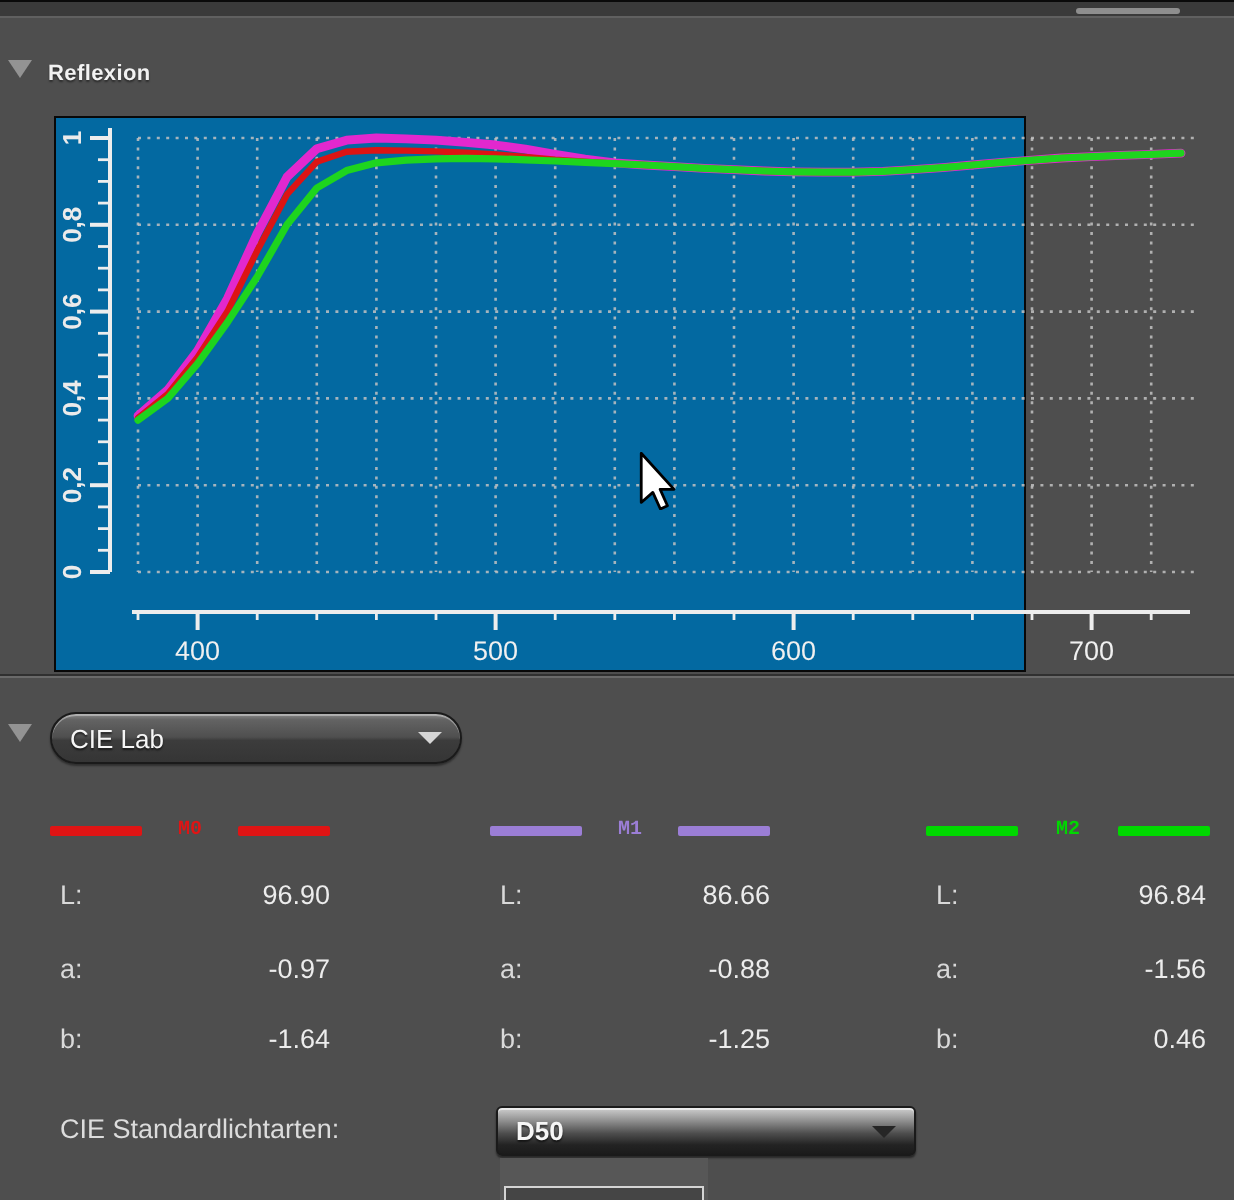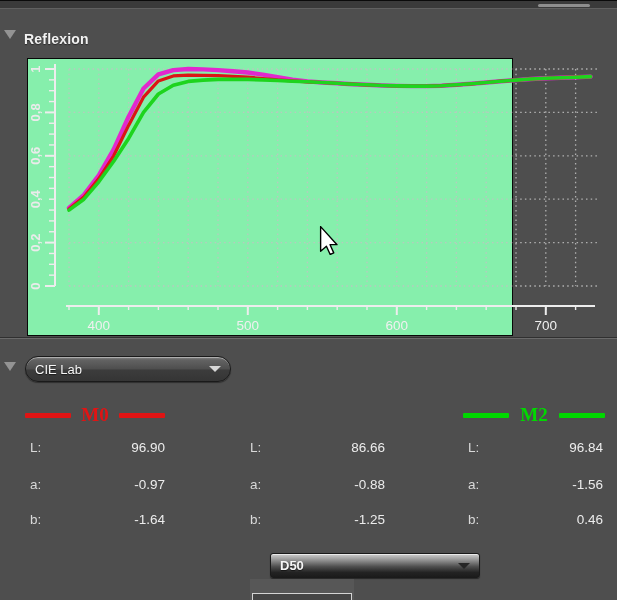--- a/index.html
+++ b/index.html
@@ -7,49 +7,49 @@
   .app{position:absolute;inset:0;background:#4e4e4e;}
 
   
   .topstrip{position:absolute;left:0;top:0;width:617px;height:9px;background:#3a3a3a;
             border-top:1px solid #0a0a0a;border-bottom:1px solid #606060;box-sizing:border-box;}
   .topstrip-highlight{position:absolute;left:538px;top:3px;width:52px;height:3px;background:#8e8e8e;border-radius:2px;}
 
   
   .tri{width:0;height:0;border-left:6px solid transparent;border-right:6px solid transparent;
        border-top:9px solid #939393;position:absolute;}
-  .section-title{position:absolute;color:#f2f2f2;font-size:14px;font-weight:bold;letter-spacing:.2px;
+  .section-title{position:absolute;color:#f2f2f2;font-size:11px;font-weight:bold;letter-spacing:.2px;
                  text-shadow:0 1px 1px rgba(0,0,0,.45);}
 
   
-  .chartbox{position:absolute;left:27px;top:58px;width:486px;height:278px;background:#86efac;
+  .chartbox{position:absolute;left:27px;top:58px;width:486px;height:278px;background:#0369a1;
             border:1px solid #080808;box-sizing:border-box;}
   .chartbox svg{display:block;}
 
   
   .divider{position:absolute;left:0;width:617px;height:0;border-top:1px solid #303030;border-bottom:1px solid #6a6a6a;}
 
   
   .dd{position:absolute;box-sizing:border-box;border:1px solid #1a1a1a;border-radius:3px;
       display:flex;align-items:center;cursor:default;}
   .dd-dark{background:linear-gradient(180deg,#8a8a8a 0%,#636363 12%,#4f4f4f 48%,#3c3c3c 55%,#353535 100%);
            box-shadow:inset 0 1px 0 rgba(255,255,255,.35),0 1px 1px rgba(0,0,0,.4);}
   .dd-glossy{background:linear-gradient(180deg,#cfcfcf 0%,#8f8f8f 28%,#4e4e4e 55%,#232323 80%,#1b1b1b 100%);
-             box-shadow:inset 0 1px 0 rgba(255,255,255,.6),0 1px 1px rgba(0,0,0,.5);margin-left:22px;}
+             box-shadow:inset 0 1px 0 rgba(255,255,255,.6),0 1px 1px rgba(0,0,0,.5);}
   .dd-text{flex:1;color:#f6f6f6;font-size:13px;padding-left:9px;text-shadow:0 1px 1px rgba(0,0,0,.6);
            white-space:nowrap;overflow:hidden;}
   .dd-glossy .dd-text{font-weight:bold;}
   .dd-arrow{width:0;height:0;border-left:6px solid transparent;border-right:6px solid transparent;margin-right:9px;}
   .arrow-light{border-top:6px solid #d6d6d6;}
   .arrow-dark{border-top:6px solid #262626;}
 
   
   .legend{position:absolute;display:flex;align-items:center;justify-content:space-between;height:18px;}
   .legline{display:inline-block;width:46px;height:5px;border-radius:1px;}
-  .legtext{font-family:Liberation Serif, serif;font-size:19px;font-weight:bold;}
+  .legtext{font-family:Liberation Mono, monospace;font-size:10px;font-weight:bold;}
 
   
   .vcol{position:absolute;width:140px;}
   .vrow{position:absolute;left:0;width:100%;display:flex;justify-content:space-between;
         color:#e2e2e2;font-size:13.5px;}
   .vlabel{padding-left:5px;color:#d9d9d9;}
   .vval{color:#ececec;}
 
   .illum-label{position:absolute;left:30px;top:557px;color:#dcdcdc;font-size:13.5px;}
 
@@ -165,20 +165,25 @@
   <div class="dd dd-dark" style="left:25px;top:356px;width:206px;height:26px;border-radius:13px;">
     <span class="dd-text">CIE Lab</span>
     <span class="dd-arrow arrow-light"></span>
   </div>
 
   <div class="legend" style="left:25px;top:406px;width:140px;">
     <span class="legline" style="background-color: rgb(224, 20, 20);"></span>
     <span class="legtext" style="color: rgb(224, 20, 20);">M0</span>
     <span class="legline" style="background-color: rgb(224, 20, 20);"></span>
   </div>
+  <div class="legend" style="left:245px;top:406px;width:140px;">
+    <span class="legline" style="background-color: rgb(155, 126, 214);"></span>
+    <span class="legtext" style="color: rgb(155, 126, 214);">M1</span>
+    <span class="legline" style="background-color: rgb(155, 126, 214);"></span>
+  </div>
   <div class="legend" style="left:463px;top:406px;width:142px;">
     <span class="legline" style="background-color: rgb(0, 216, 0);"></span>
     <span class="legtext" style="color: rgb(0, 216, 0);">M2</span>
     <span class="legline" style="background-color: rgb(0, 216, 0);"></span>
   </div>
 
   <div class="vcol" style="left:25px;top:440px;">
     <div class="vrow" style="top:0;">
         <span class="vlabel">L:</span>
         <span class="vval">96.90</span>
@@ -214,20 +219,21 @@
     <div class="vrow" style="top:37px;">
         <span class="vlabel">a:</span>
         <span class="vval">-1.56</span>
       </div>
     <div class="vrow" style="top:72px;">
         <span class="vlabel">b:</span>
         <span class="vval">0.46</span>
       </div>
   </div>
 
+  <div class="illum-label">CIE Standardlichtarten:</div>
   <div class="dd dd-glossy" style="left:248px;top:553px;width:210px;height:25px;">
     <span class="dd-text">D50</span>
     <span class="dd-arrow arrow-dark"></span>
   </div>
 
   <div class="partial-band"></div>
   <div class="partial-box"></div>
 
   <svg class="cursor" width="19" height="29" viewBox="0 0 14.5 23">
     <polygon points="1,0.5 1,20 5.6,16 8.6,22.6 11.4,21.3 8.5,14.8 14,14.8" fill="#ffffff" stroke="#000000" stroke-width="1.1" stroke-linejoin="round"></polygon>

